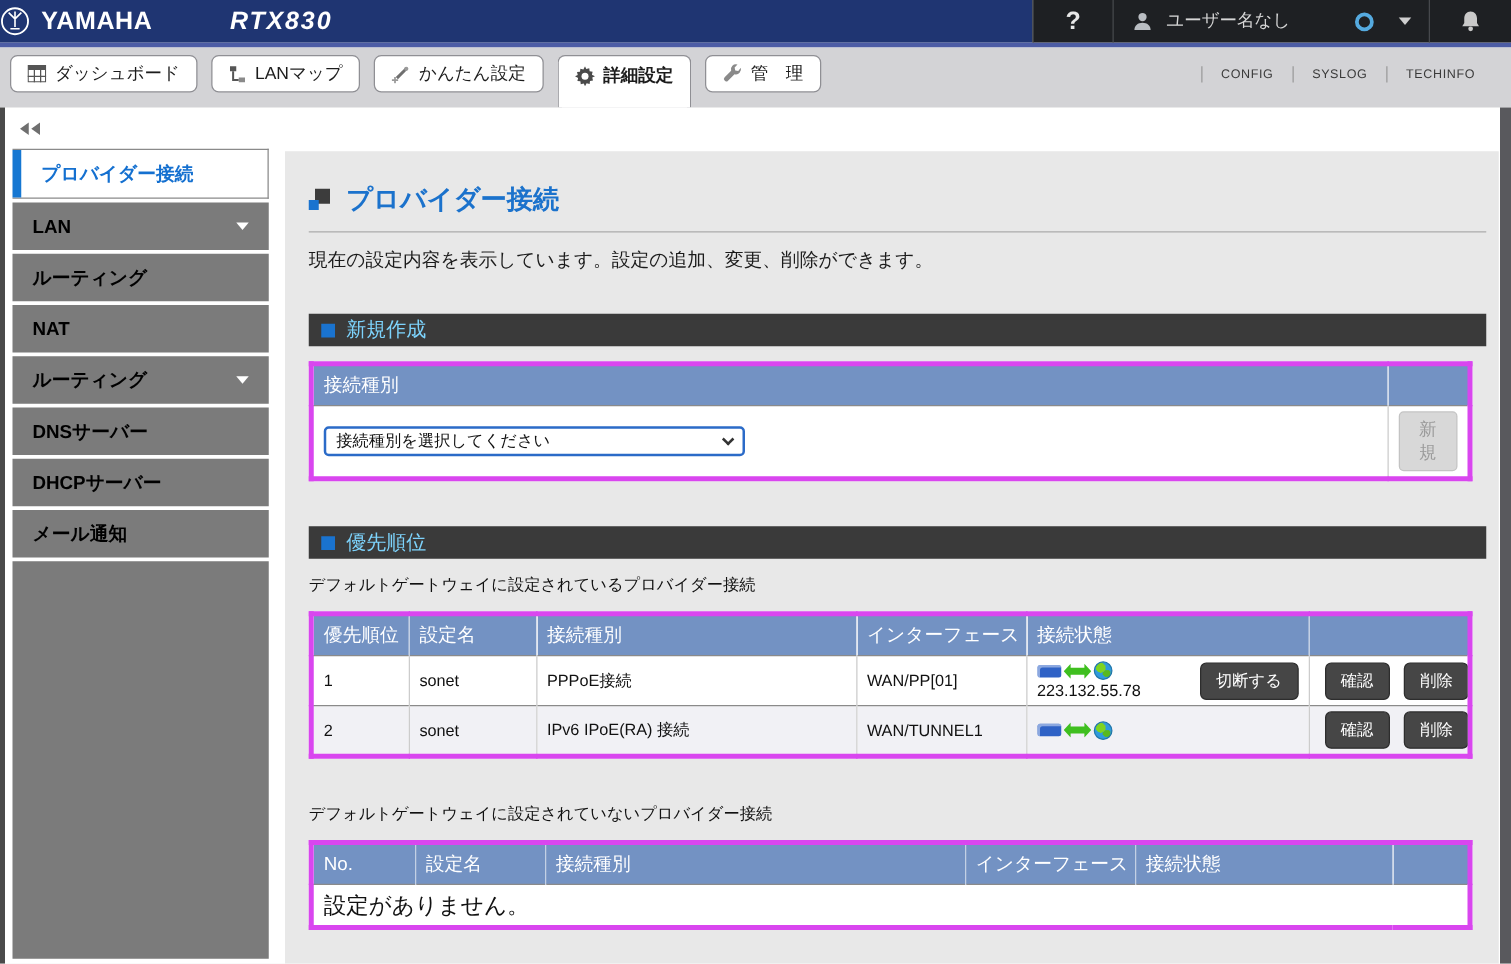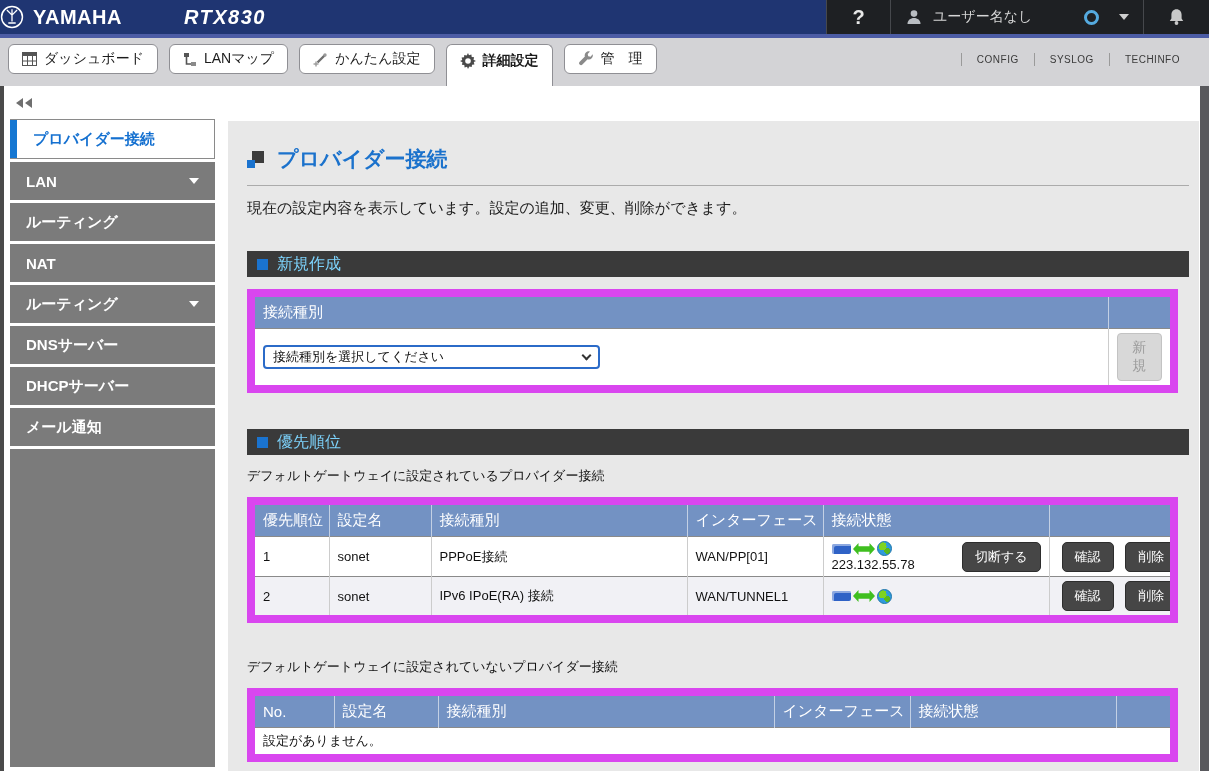--- a/index.html
+++ b/index.html
@@ -45,21 +45,21 @@
   .quick-link { font-size:10px; color:#3a3a3a; padding:1px 15px; border-left:1px solid #9a9a9a; cursor:pointer; letter-spacing:0.5px; }
 
   
   .layout { display:flex; height:685px; position:relative; }
   .left-rail { position:absolute; left:0; top:0; bottom:0; width:4px; background:#4a4a4a; }
   .sidebar { width:215px; display:flex; flex-direction:column; padding-left:10px; }
   .collapse-row { height:33px; display:flex; align-items:center; padding-left:6px; gap:2px; cursor:pointer; }
   .tri-left { width:0; height:0; border-right:7px solid #6f6f6f; border-top:5px solid transparent; border-bottom:5px solid transparent; }
   .menu { display:flex; flex-direction:column; flex:1; }
   .menu-item {
-    height:38px; margin-bottom:3px; background:#7b7b7b; color:#ffffff;
+    height:38px; margin-bottom:3px; background:#7b7b7b; color:#000000;
     font-weight:bold; font-size:15px; display:flex; align-items:center;
     justify-content:space-between; padding:0 16px; cursor:pointer;
   }
   .menu-item.active {
     height:40px; background:#fff; color:#1470d0;
     border:1px solid #8a8a8a; border-left:none; position:relative; padding-left:23px;
   }
   .menu-item.active::before {
     content:""; position:absolute; left:0; top:0; bottom:0; width:7px; background:#1577d2;
   }
@@ -75,21 +75,21 @@
   .title-icon::before { content:""; position:absolute; right:0; top:0; width:12px; height:12px; background:#3c3c3c; }
   .title-icon::after  { content:""; position:absolute; left:0; bottom:0; width:8px; height:8px; background:#1a73cf; }
   .page-title h1 { margin:0; font-size:21px; color:#1b72cc; font-weight:bold; }
   .rule { border:none; border-top:1px solid #ababab; margin:0 0 13px 0; }
   .desc { font-size:15px; color:#1b1b1b; margin:0 0 33px 0; }
 
   .section-bar { height:26px; background:#3a3a3a; display:flex; align-items:center; margin-bottom:12px; }
   .section-square { width:11px; height:11px; background:#1a73cf; margin:0 9px 0 10px; }
   .section-title { color:#7dd3fc; font-weight:normal; font-size:16px; }
 
-  table { border-collapse:collapse; width:calc(100% - 11px); background:#fff; border:8px solid #d946ef; table-layout:fixed; }
+  table { border-collapse:collapse; width:calc(100% - 11px); background:#fff; border:4px solid #d946ef; table-layout:fixed; }
   th { background:#7392c3; color:#fff; font-weight:normal; font-size:15px; text-align:left; padding:6px 8px; border-right:1px solid #c3d0e4; height:20px; overflow:hidden; white-space:nowrap; }
   th:last-child { border-right:none; }
   td { font-size:13px; color:#111; padding:4px 8px; border-right:1px solid #cccccc; border-top:1px solid #8a8a8a; vertical-align:middle; overflow:hidden; }
   td:last-child { border-right:none; }
   tr.alt td { background:#f1f1f5; }
 
   .create-table { margin-bottom:36px; }
   .create-table td { height:42px; }
   .select-box {
     width:337px; height:24px; background:#fff; border:2px solid #2b6bc8; border-radius:4px;
@@ -120,21 +120,21 @@
   .router-glyph { width:19px; height:10px; background:#2f62c6; border-radius:2px; box-shadow:inset 2px 2px 0 rgba(255,255,255,0.45); }
   .globe-glyph {
     width:15px; height:15px; border-radius:50%;
     background:
       radial-gradient(circle at 35% 32%, #7ed321 0 4px, rgba(0,0,0,0) 4px),
       radial-gradient(circle at 72% 68%, #58b91e 0 3px, rgba(0,0,0,0) 3px),
       #2f9add;
     border:1px solid #2277aa;
   }
   .ip-text { font-size:13px; color:#111; }
-  .empty-row td { height:26px; font-size:13px; }
+  .empty-row td { height:26px; font-size:18px; }
 
   .scrollbar-strip { position:absolute; right:0; top:86px; width:9px; height:685px; background:#59595d; }
 </style>
 </head>
 <body>
 
 <div class="topbar">
   <div class="topbar-left">
     <div class="logo">
       <span style="display:inline-flex;">

